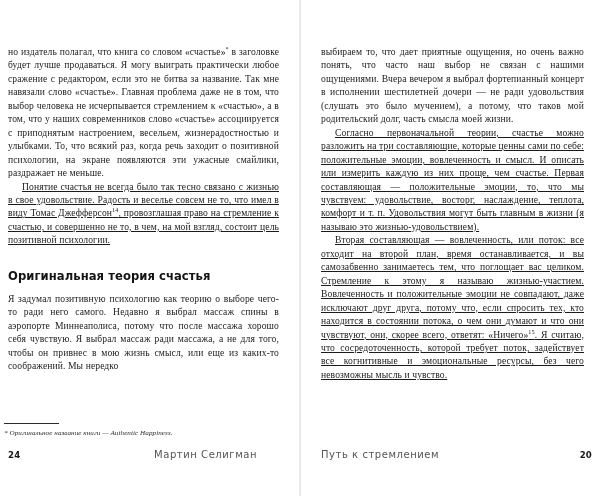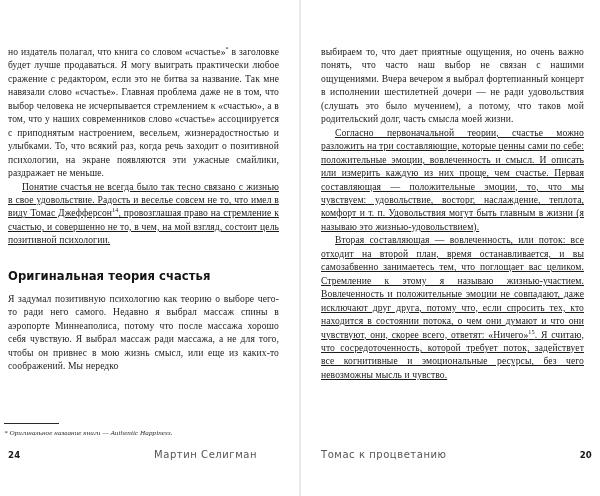--- a/index.html
+++ b/index.html
@@ -163,19 +163,19 @@
   <div class="page page-right">
 
     <p class="body-text">выбираем то, что дает приятные ощущения, но очень важно понять, что часто наш выбор не связан с нашими ощущениями. Вчера вечером я выбрал фортепианный концерт в исполнении шестилетней дочери — не ради удовольствия (слушать это было мучением), а потому, что таков мой родительский долг, часть смысла моей жизни.</p>
 
     <p class="body-text indent">Согласно первоначальной теории, счастье можно разложить на три составляющие, которые ценны сами по себе: положительные эмоции, вовлеченность и смысл. И описать или измерить каждую из них проще, чем счастье. Первая составляющая — положительные эмоции, то, что мы чувствуем: удовольствие, восторг, наслаждение, теплота, комфорт и т. п. Удовольствия могут быть главным в жизни (я называю это жизнью-удовольствием).</p>
 
     <p class="body-text indent"><span>Вторая составляющая — вовлеченность, или поток: все отходит на второй план, время останавливается, и вы самозабвенно занимаетесь тем, что поглощает вас целиком. Стремление к этому я называю жизнью-участием. Вовлеченность и положительные эмоции не совпадают, даже исключают друг друга, потому что, если спросить тех, кто находится в состоянии потока, о чем они думают и что они чувствуют, они, скорее всего, ответят: «Ничего»</span><sup class="fn">15</sup><span>. Я считаю, что сосредоточенность, которой требует поток, задействует все когнитивные и эмоциональные ресурсы, без чего невозможны мысль и чувство.</span></p>
 
 
     <div class="footer footer-right">
-      <span class="running-head">Томас к процветанию</span>
+      <span class="running-head">Путь к стремлением</span>
       <span class="folio">20</span>
     </div>
 
   </div>
 
 </div>
 
 </body></html>

